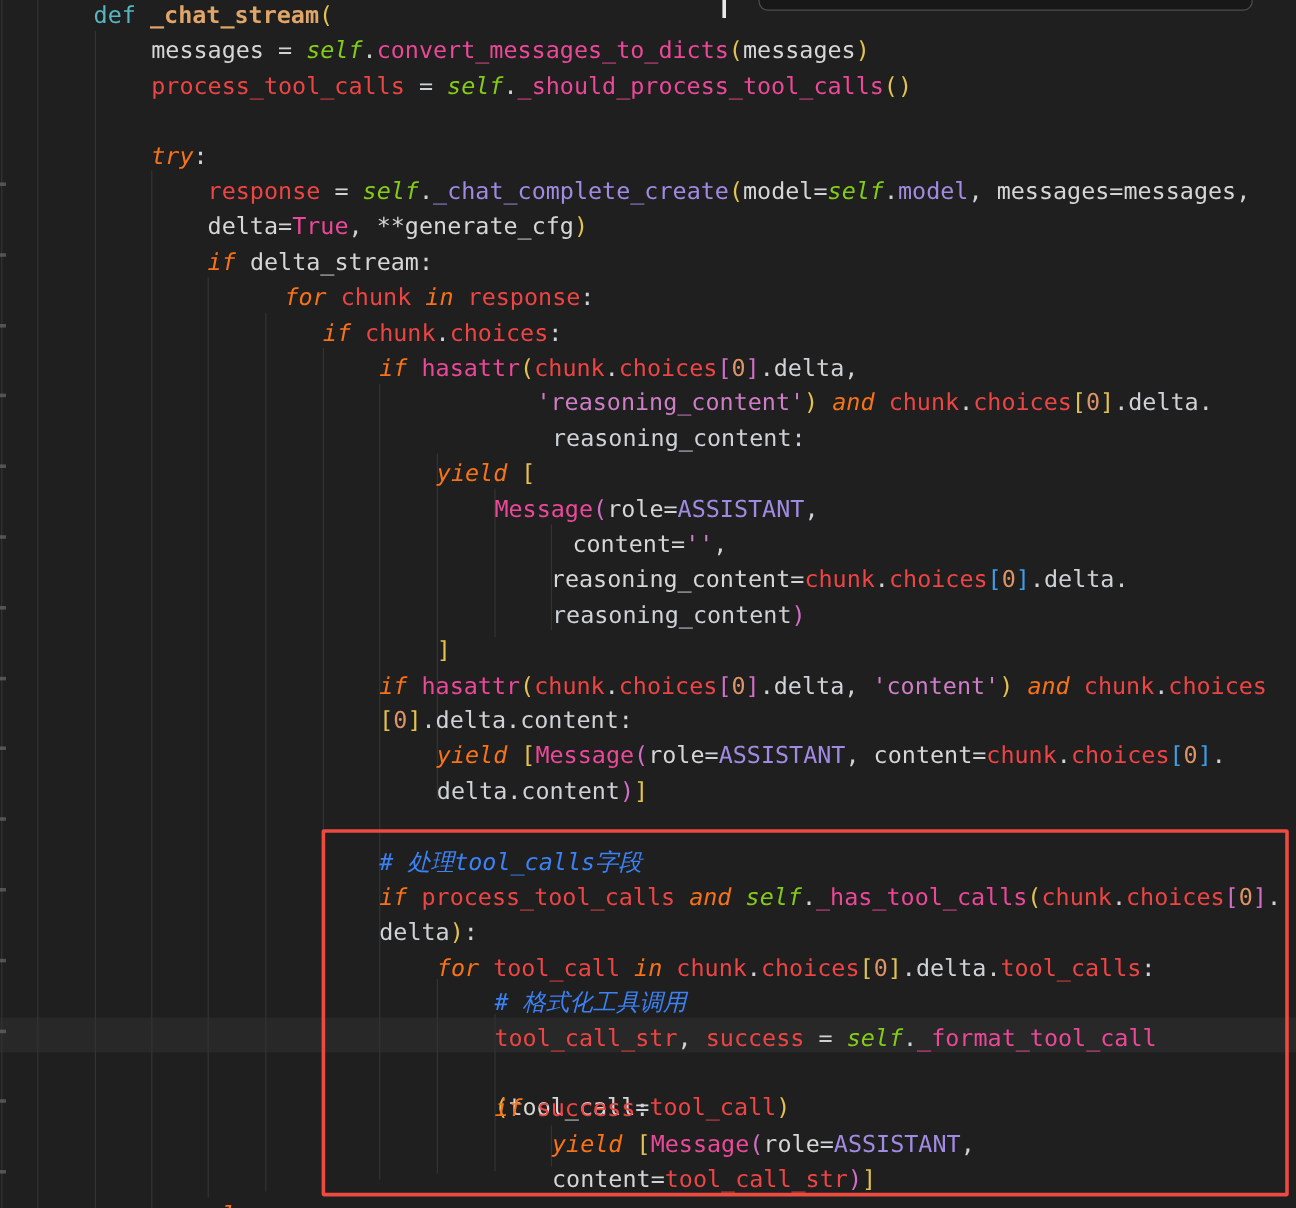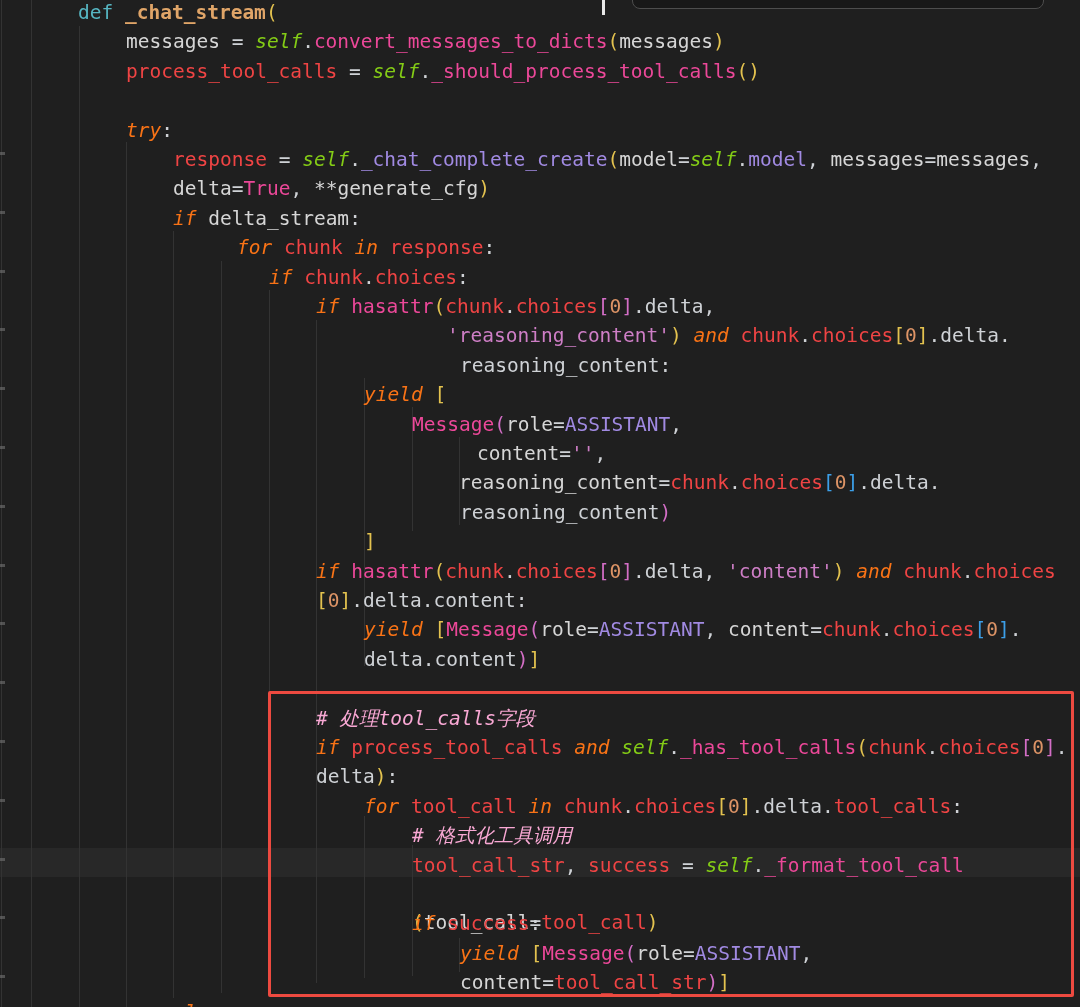--- a/index.html
+++ b/index.html
@@ -12,21 +12,21 @@
   .code-line{position:absolute;white-space:pre;font-size:19.5px;line-height:29.4px;height:29.4px;color:#cfd2d6;}
   .c-kwdef{color:#56b6c2}
   .c-ctrl{color:#f97316;font-style:italic}
   .c-fname{color:#e0a568;font-weight:bold}
   .c-method{color:#ec4899}
   .c-builtin{color:#ec4899}
   .c-purple{color:#a18ae2}
   .c-blue{color:#ef4444}
   .c-self{color:#84cc16;font-style:italic}
   .c-str{color:#ce7ec6}
-  .c-com{color:#f9a8d4;font-style:italic}
+  .c-com{color:#3b82f6;font-style:italic}
   .c-num{color:#dd9466}
   .c-b1{color:#e3c24f}
   .c-b2{color:#d36ec6}
   .c-b3{color:#3c9fe8}
   .c-var{color:#d6d6d6;}
   #red-box{position:absolute;border:3px solid #ed4a40;border-radius:2px;box-sizing:border-box;background:transparent;}
   #cursor{position:absolute;background:#e8e8e8;}
   #floating-widget{position:absolute;background:#181818;border:1.5px solid #4d4d4d;border-radius:8px;box-sizing:border-box;}
 </style>
 </head>

